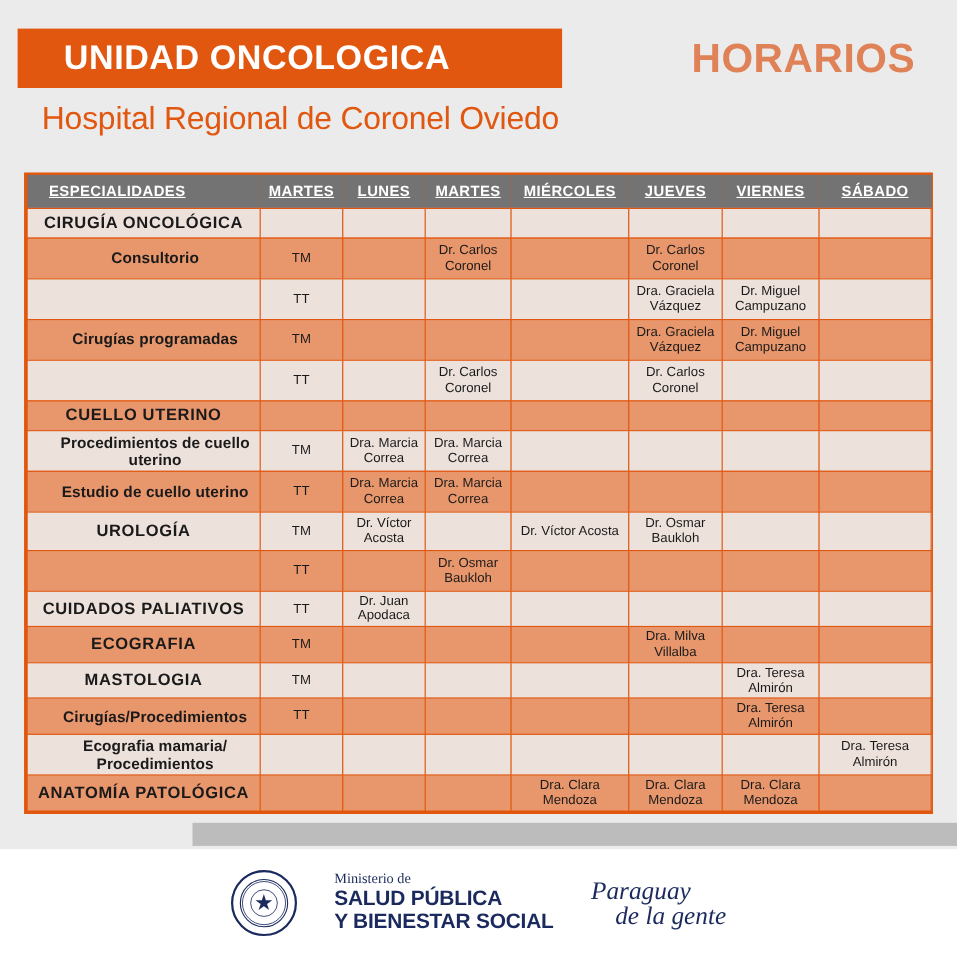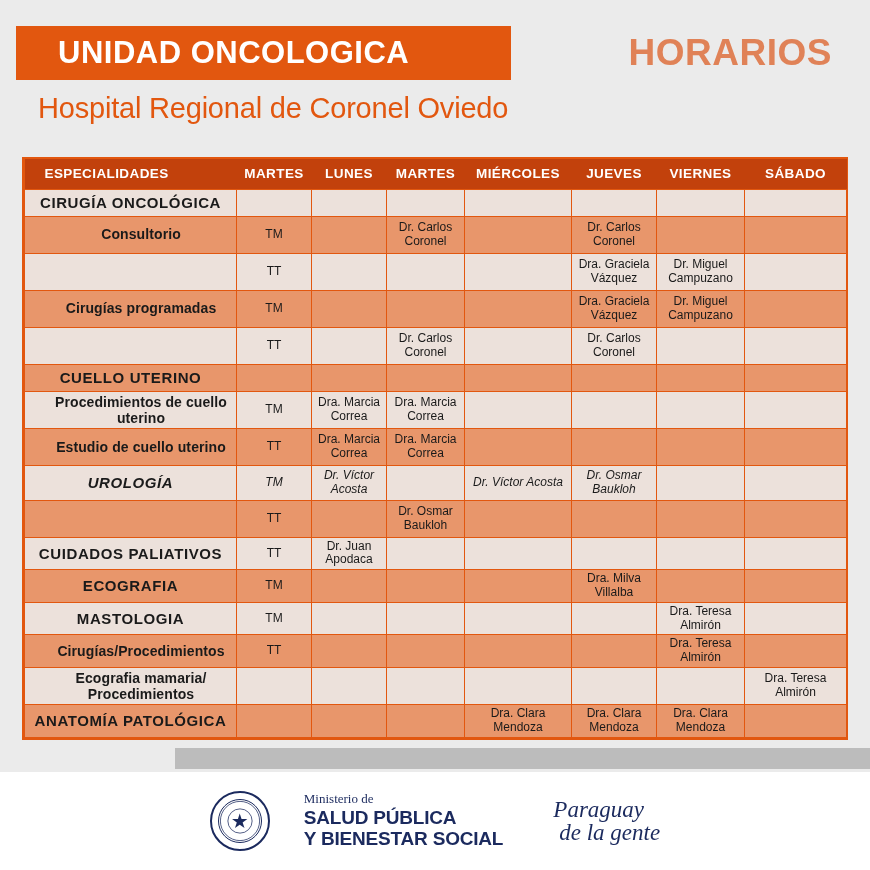--- a/index.html
+++ b/index.html
@@ -64,29 +64,30 @@
   table.sched col.c-esp  { width: 212px; }
   table.sched col.c-tur  { width: 75px; }
   table.sched col.c-lun  { width: 75px; }
   table.sched col.c-mar  { width: 78px; }
   table.sched col.c-mie  { width: 107px; }
   table.sched col.c-jue  { width: 85px; }
   table.sched col.c-vie  { width: 88px; }
   table.sched col.c-sab  { width: 102px; }
 
   table.sched thead th {
-    background: #c2410c;
+    background: #737373;
     color: #ffffff;
     font-size: 13.5px;
     font-weight: 700;
     letter-spacing: 0.4px;
     height: 30px;
     text-align: center;
     border: none;
     padding: 0;
+    text-decoration: underline;
   }
   table.sched thead th.esp-head { text-align: left; padding-left: 20px; }
 
   table.sched td {
     border: 1px solid #e2570f;
     font-size: 12px;
     color: #1a1a1a;
     text-align: center;
     vertical-align: middle;
     line-height: 1.15;
@@ -102,21 +103,21 @@
     font-size: 14.5px;
     letter-spacing: 0.1px;
   }
   td.esp.section { font-size: 15px; letter-spacing: 0.6px; }
   td.esp.sub { font-size: 14px; padding-left: 22px; letter-spacing: 0.1px; }
   td.turno { font-size: 14px; font-weight: 400; color: #1a1a1a; }
 
   
   tr.h-section td { height: 27px; }
   tr.h-norm td    { height: 37px; }
-  tr.h-small td   { height: 35px; font-style: italic; }
+  tr.h-small td   { height: 35px; }
   tr.h-tight td   { height: 32px; }
 
   
   .gray-bar {
     position: absolute;
     left: 175px; top: 748px;
     width: 695px; height: 21px;
     background: #bcbcbc;
   }
 
@@ -181,21 +182,21 @@
     color: #1b2a5e;
     font-size: 24px;
     font-weight: 700;
     letter-spacing: -0.3px;
   }
   .slogan {
     color: #1b2a5e;
     font-family: "Liberation Serif", serif;
     font-style: italic;
     line-height: 1.0;
-    text-align: center;
+    text-align: left;
   }
   .slogan .s1 { font-size: 23px; display: block; }
   .slogan .s2 { font-size: 23px; display: block; padding-left: 22px; }
 </style>
 </head>
 <body>
 
 <div id="page">
 
   <div class="banner">

